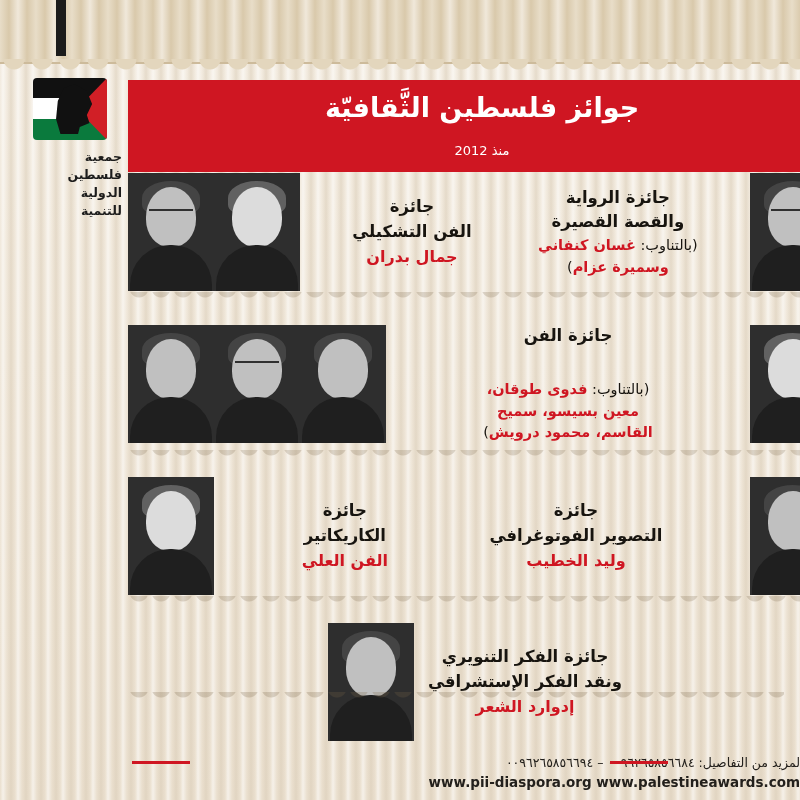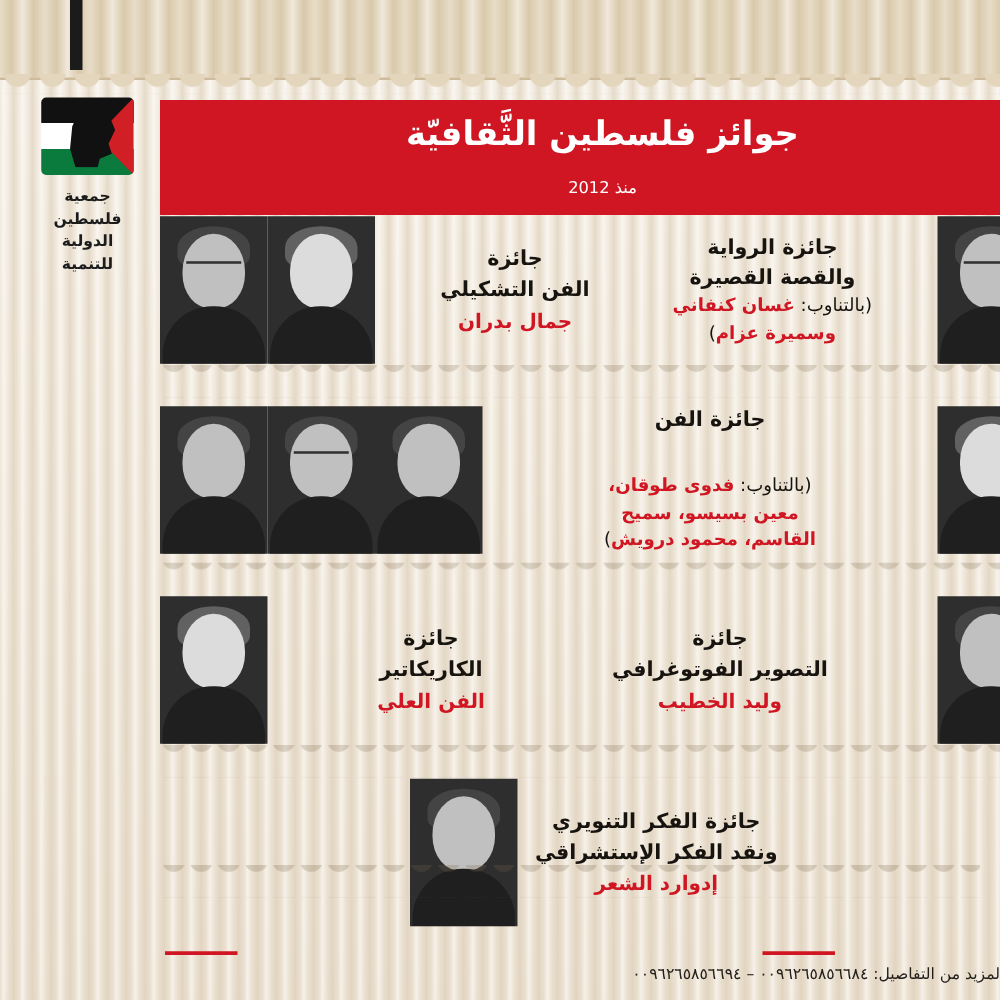--- a/index.html
+++ b/index.html
@@ -57,21 +57,21 @@
     height: 56px;
     background: #1b1b1b;
   }
 
   
   .logo-block {
     position: absolute;
     top: 78px;
     left: 18px;
     width: 104px;
-    text-align: center;
+    text-align: right;
   }
   .logo-mark {
     width: 74px;
     height: 62px;
     margin: 0 auto 8px auto;
     position: relative;
     border-radius: 4px;
     overflow: hidden;
     background: linear-gradient(180deg, #111 0%, #111 33%, #fff 33%, #fff 66%, #0a7a3d 66%, #0a7a3d 100%);
   }
@@ -399,15 +399,16 @@
     </div>
 
   </div>
 
   <div class="lace"></div>
 
   <div class="footer">
     <div class="footer-dashes left"></div>
     <div class="footer-dashes right"></div>
     <div class="footer-line1">لمزيد من التفاصيل: ٠٠٩٦٢٦٥٨٥٦٦٨٤ – ٠٠٩٦٢٦٥٨٥٦٦٩٤</div>
+    <div class="footer-line2">www.pii-diaspora.org   www.palestineawards.com</div>
   </div>
 
 </div>
 
 </body></html>

